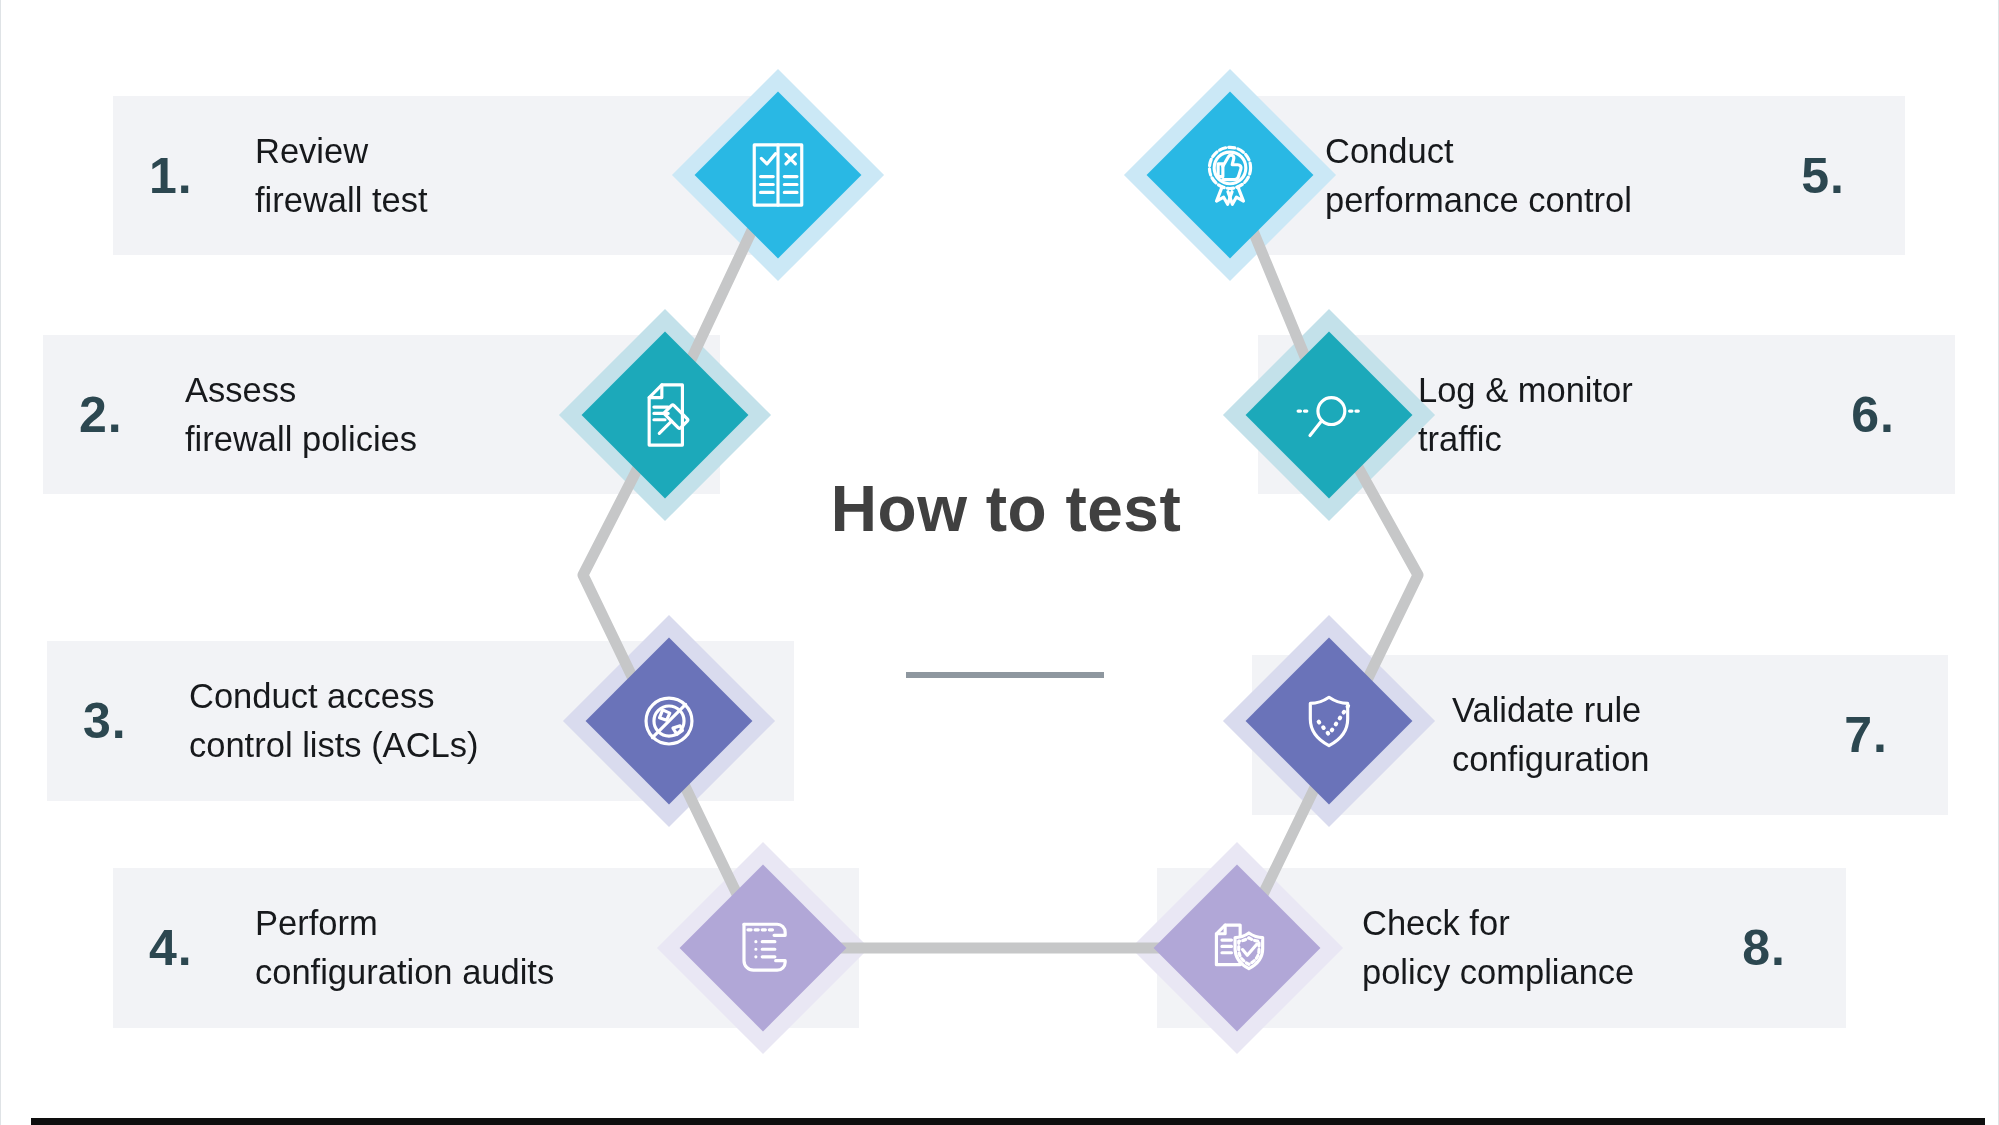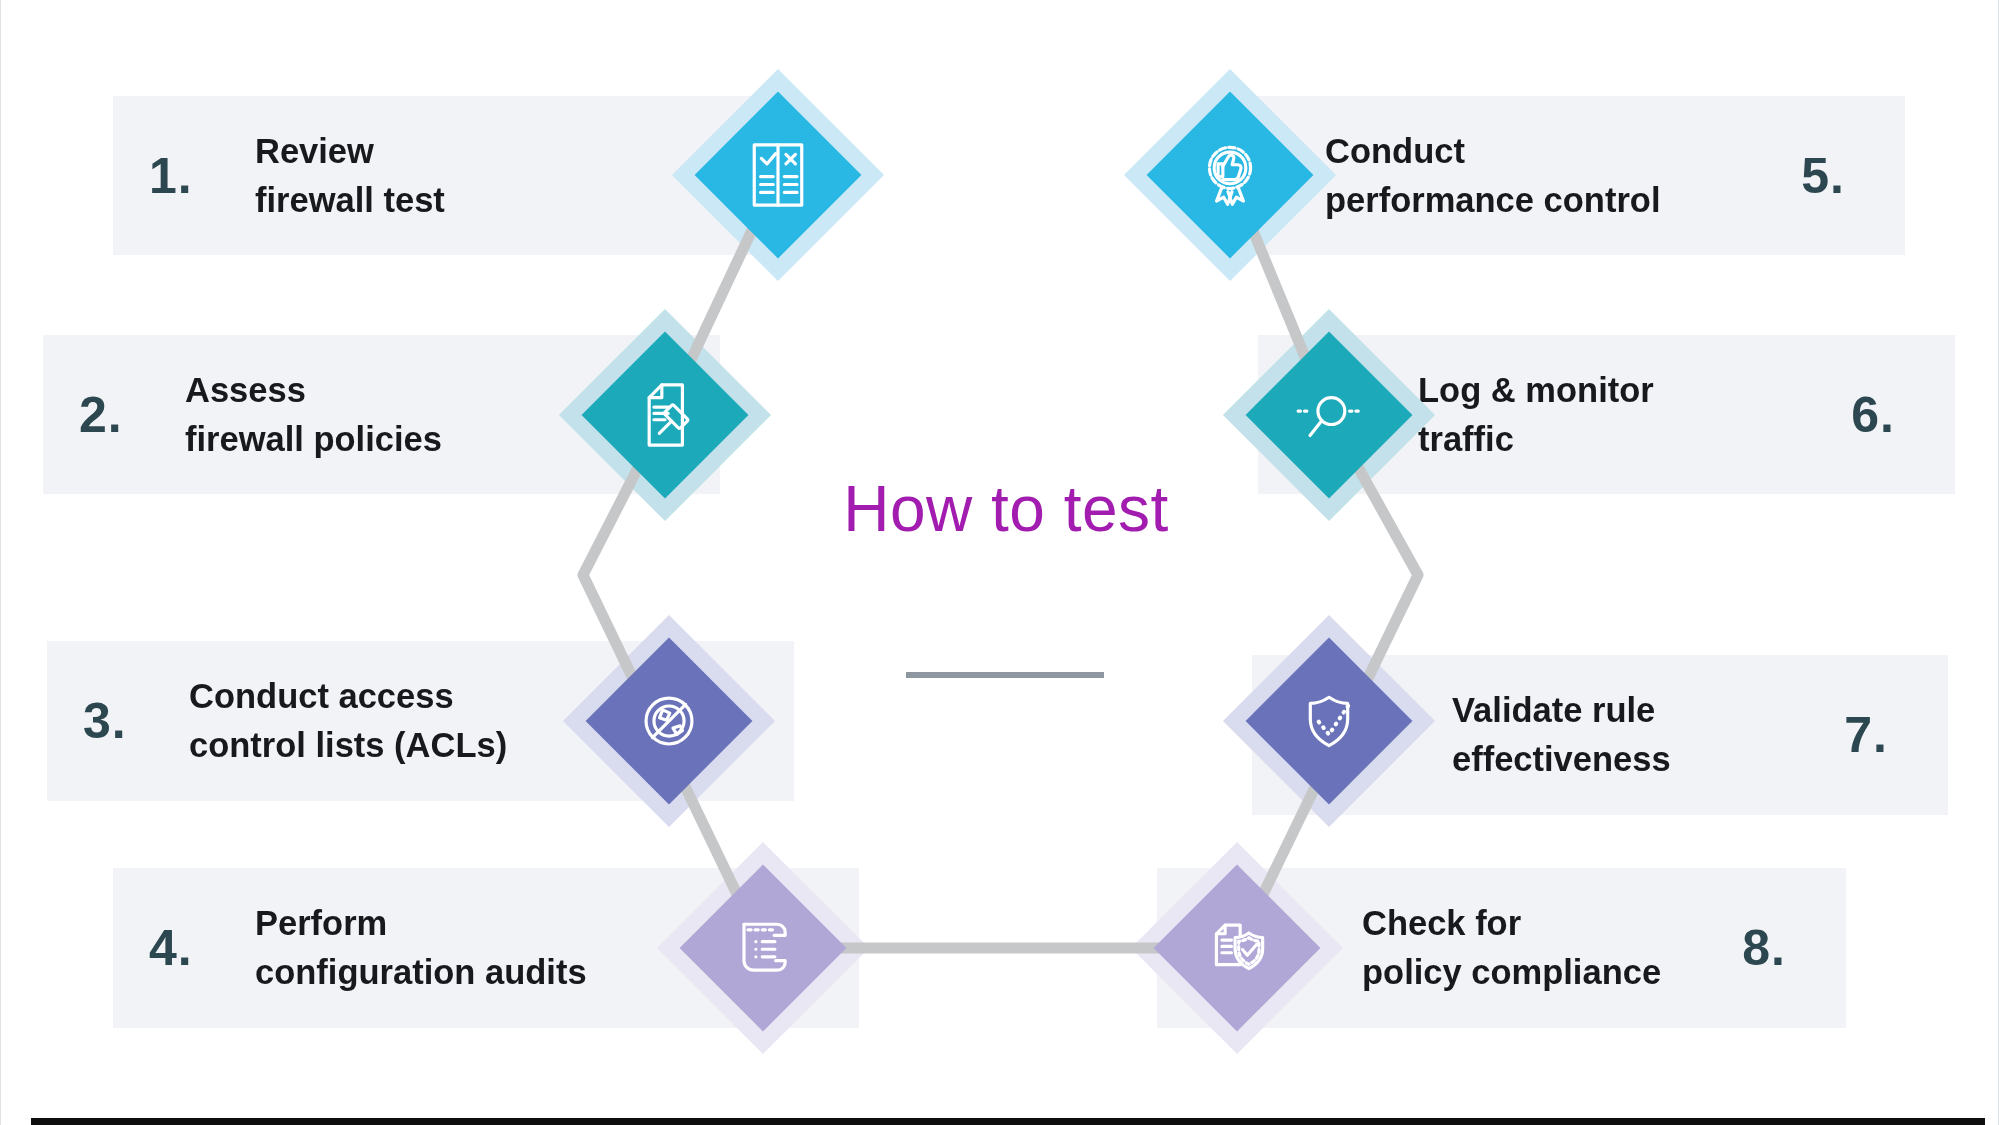--- a/index.html
+++ b/index.html
@@ -10,29 +10,29 @@
   }
   .row {
     position:absolute; background:#f2f3f6; display:flex; align-items:center; box-sizing:border-box;
   }
   .row .num {
     font-weight:bold; font-size:50px; color:#2c4750; flex:none; letter-spacing:1px;
   }
   .row-left { padding-left:36px; }
   .row-left .num { width:68px; margin-right:38px; }
   .row .lines { font-size:34.5px; color:#17191c; line-height:1.42; }
-  .row .lines span { display:block;font-weight:bold; }
+  .row .lines span { display:block; }
   .row-right .num { margin-left:auto; }
   .connector { position:absolute; left:0; top:0; z-index:3; pointer-events:none; }
   .dback { position:absolute; width:150px; height:150px; transform:rotate(45deg); z-index:2; }
   .dfront { position:absolute; width:118px; height:118px; transform:rotate(45deg); z-index:4; }
   .dicon { position:absolute; width:76px; height:76px; z-index:5; }
   .title {
     position:absolute; left:705px; top:470px; width:600px; text-align:center;
-    font-weight:normal; font-size:64px; line-height:1.22; color:#a21caf; z-index:6; letter-spacing:0.5px;
+    font-weight:bold; font-size:64px; line-height:1.22; color:#404040; z-index:6; letter-spacing:0.5px;
   }
   .title span { display:block; }
   .divider { position:absolute; left:905px; top:672px; width:198px; height:6px; background:#8e979f; z-index:6; }
   .bottombar { position:absolute; left:30px; top:1118px; width:1954px; height:7px; background:#0e0e0e; z-index:6; }
 </style>
 </head>
 <body>
 
 <div class="canvas">
 
@@ -79,21 +79,21 @@
   <div class="row row-right" style="left:1257px; top:335px; width:697px; height:159px; padding-left:160px; padding-right:60px;">
     <div class="lines">
       <span>Log &amp; monitor</span>
       <span>traffic</span>
     </div>
     <span class="num">6.</span>
   </div>
   <div class="row row-right" style="left:1251px; top:655px; width:696px; height:160px; padding-left:200px; padding-right:60px;">
     <div class="lines">
       <span>Validate rule</span>
-      <span>effectiveness</span>
+      <span>configuration</span>
     </div>
     <span class="num">7.</span>
   </div>
   <div class="row row-right" style="left:1156px; top:868px; width:689px; height:160px; padding-left:205px; padding-right:60px;justify-content:space-between;">
     <div class="lines">
       <span>Check for</span>
       <span>policy compliance</span>
     </div>
     <span class="num">8.</span>
   </div>

